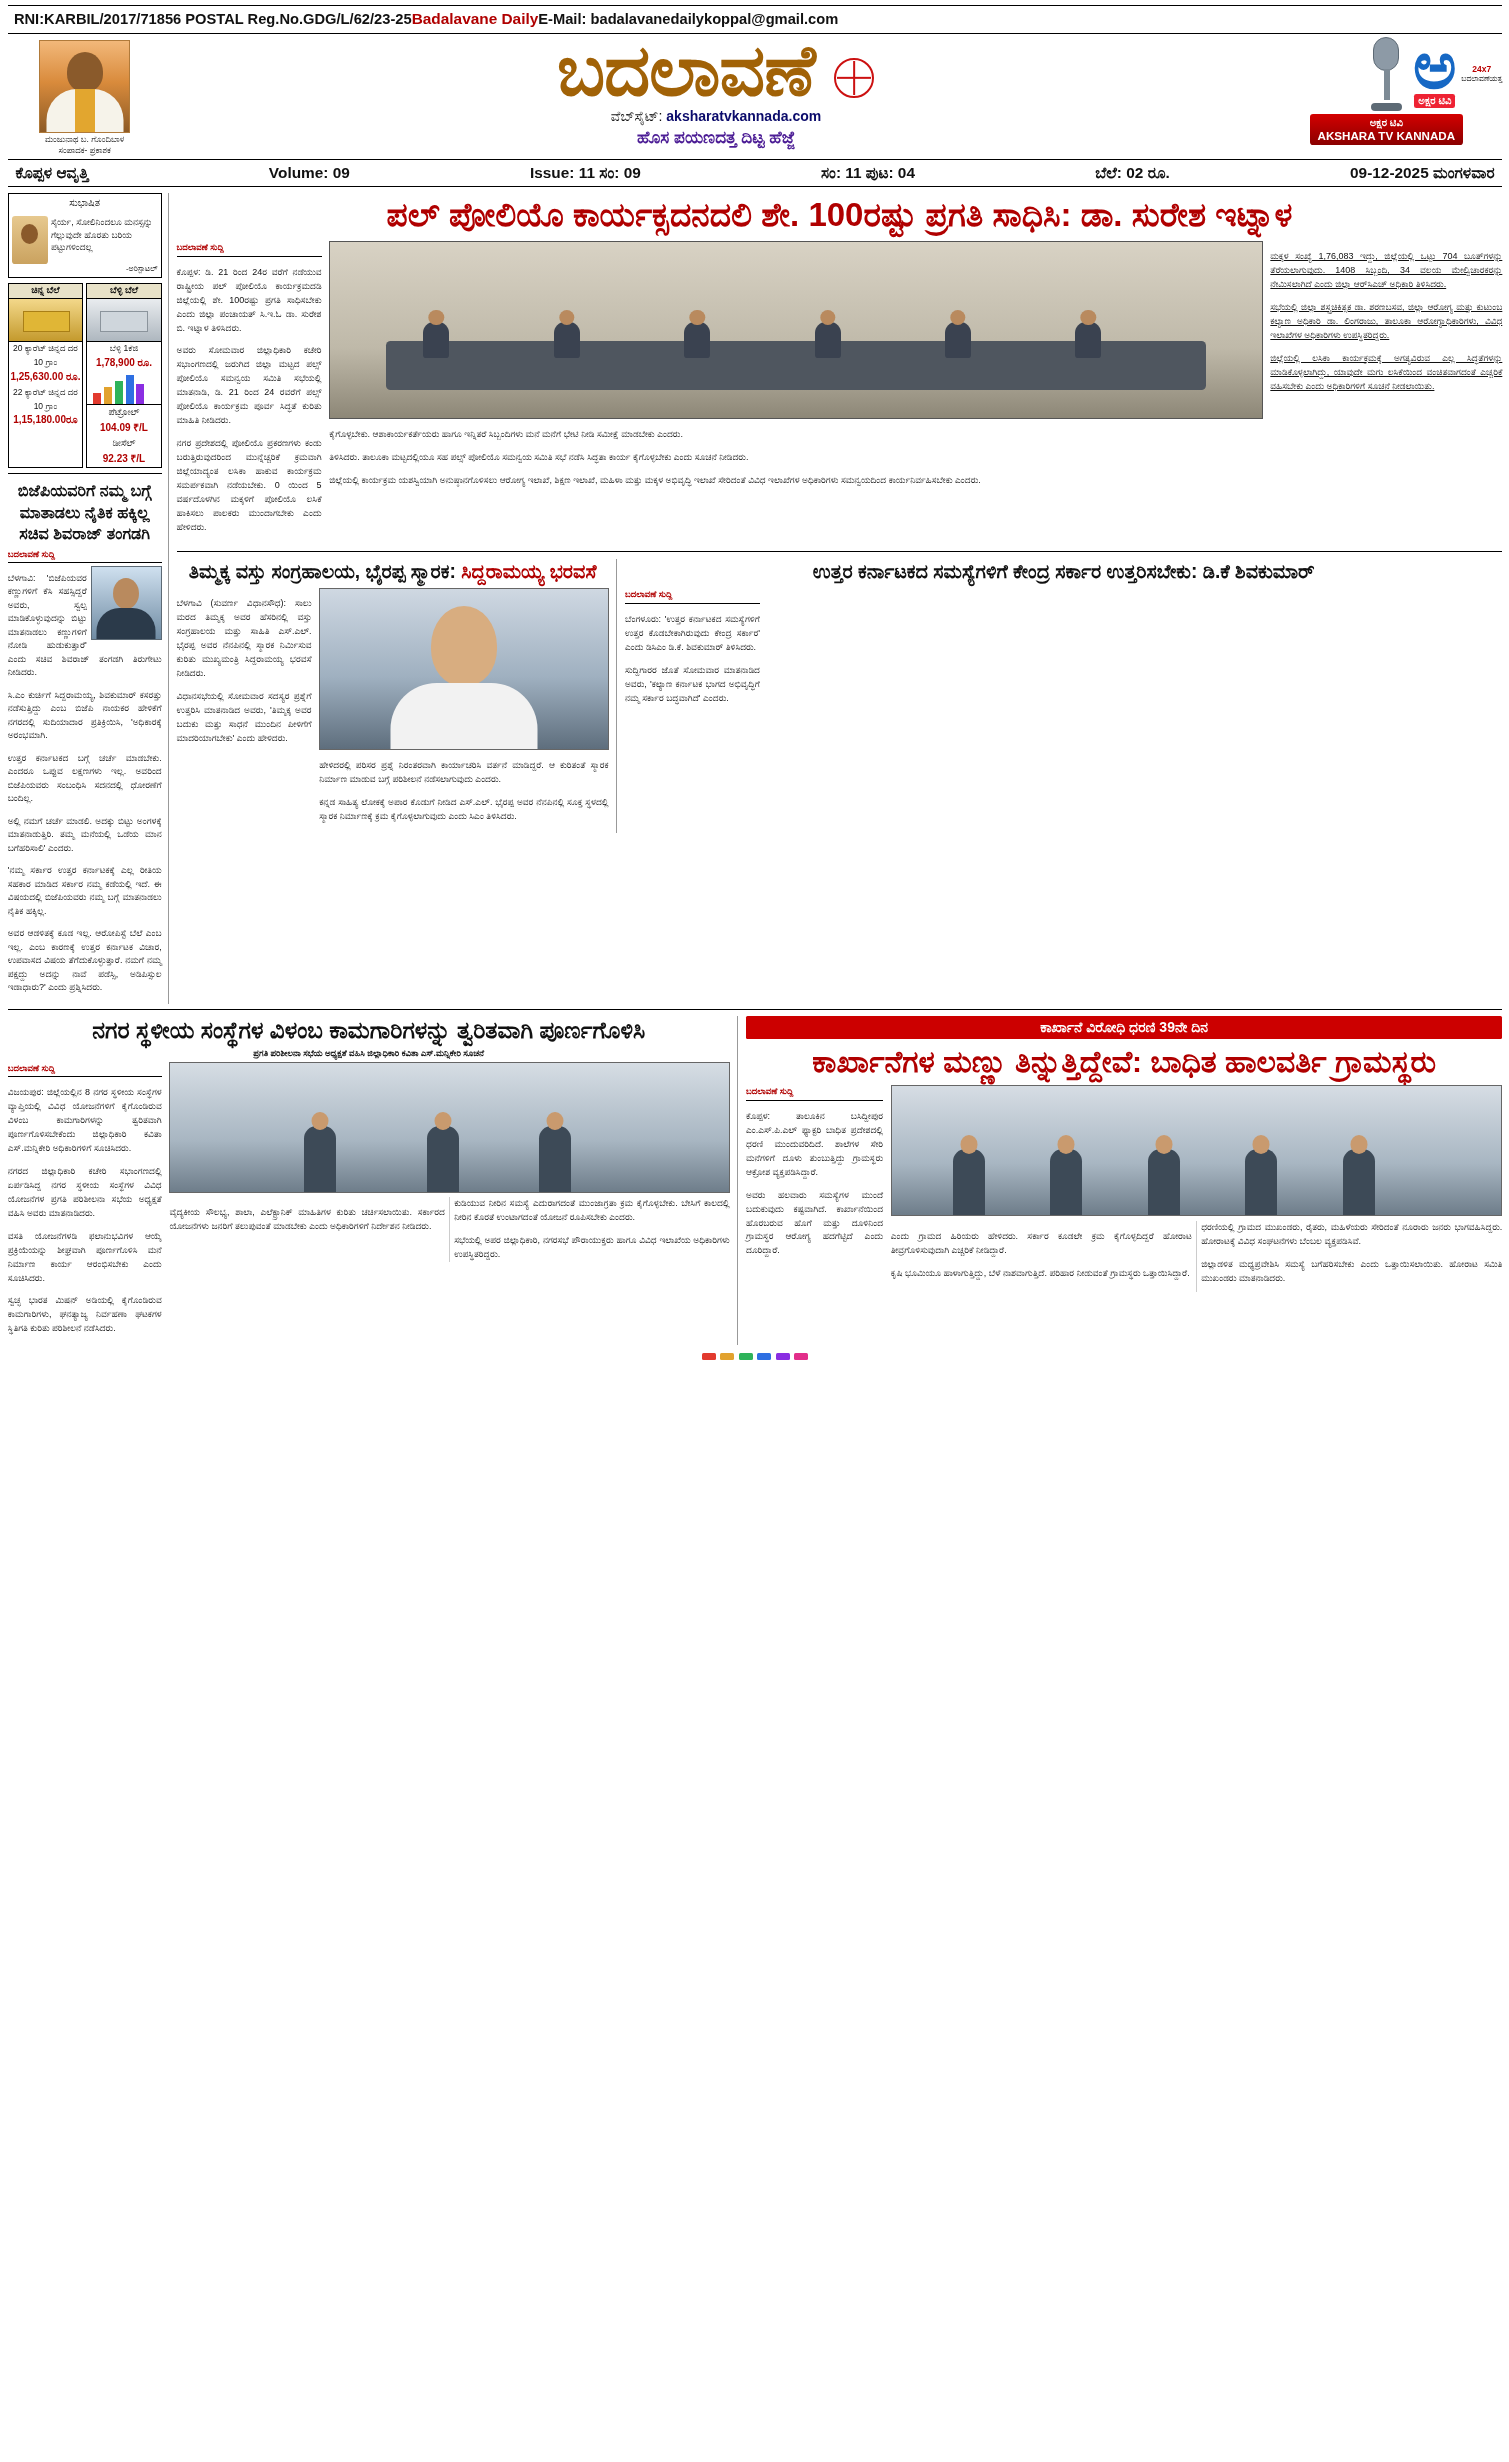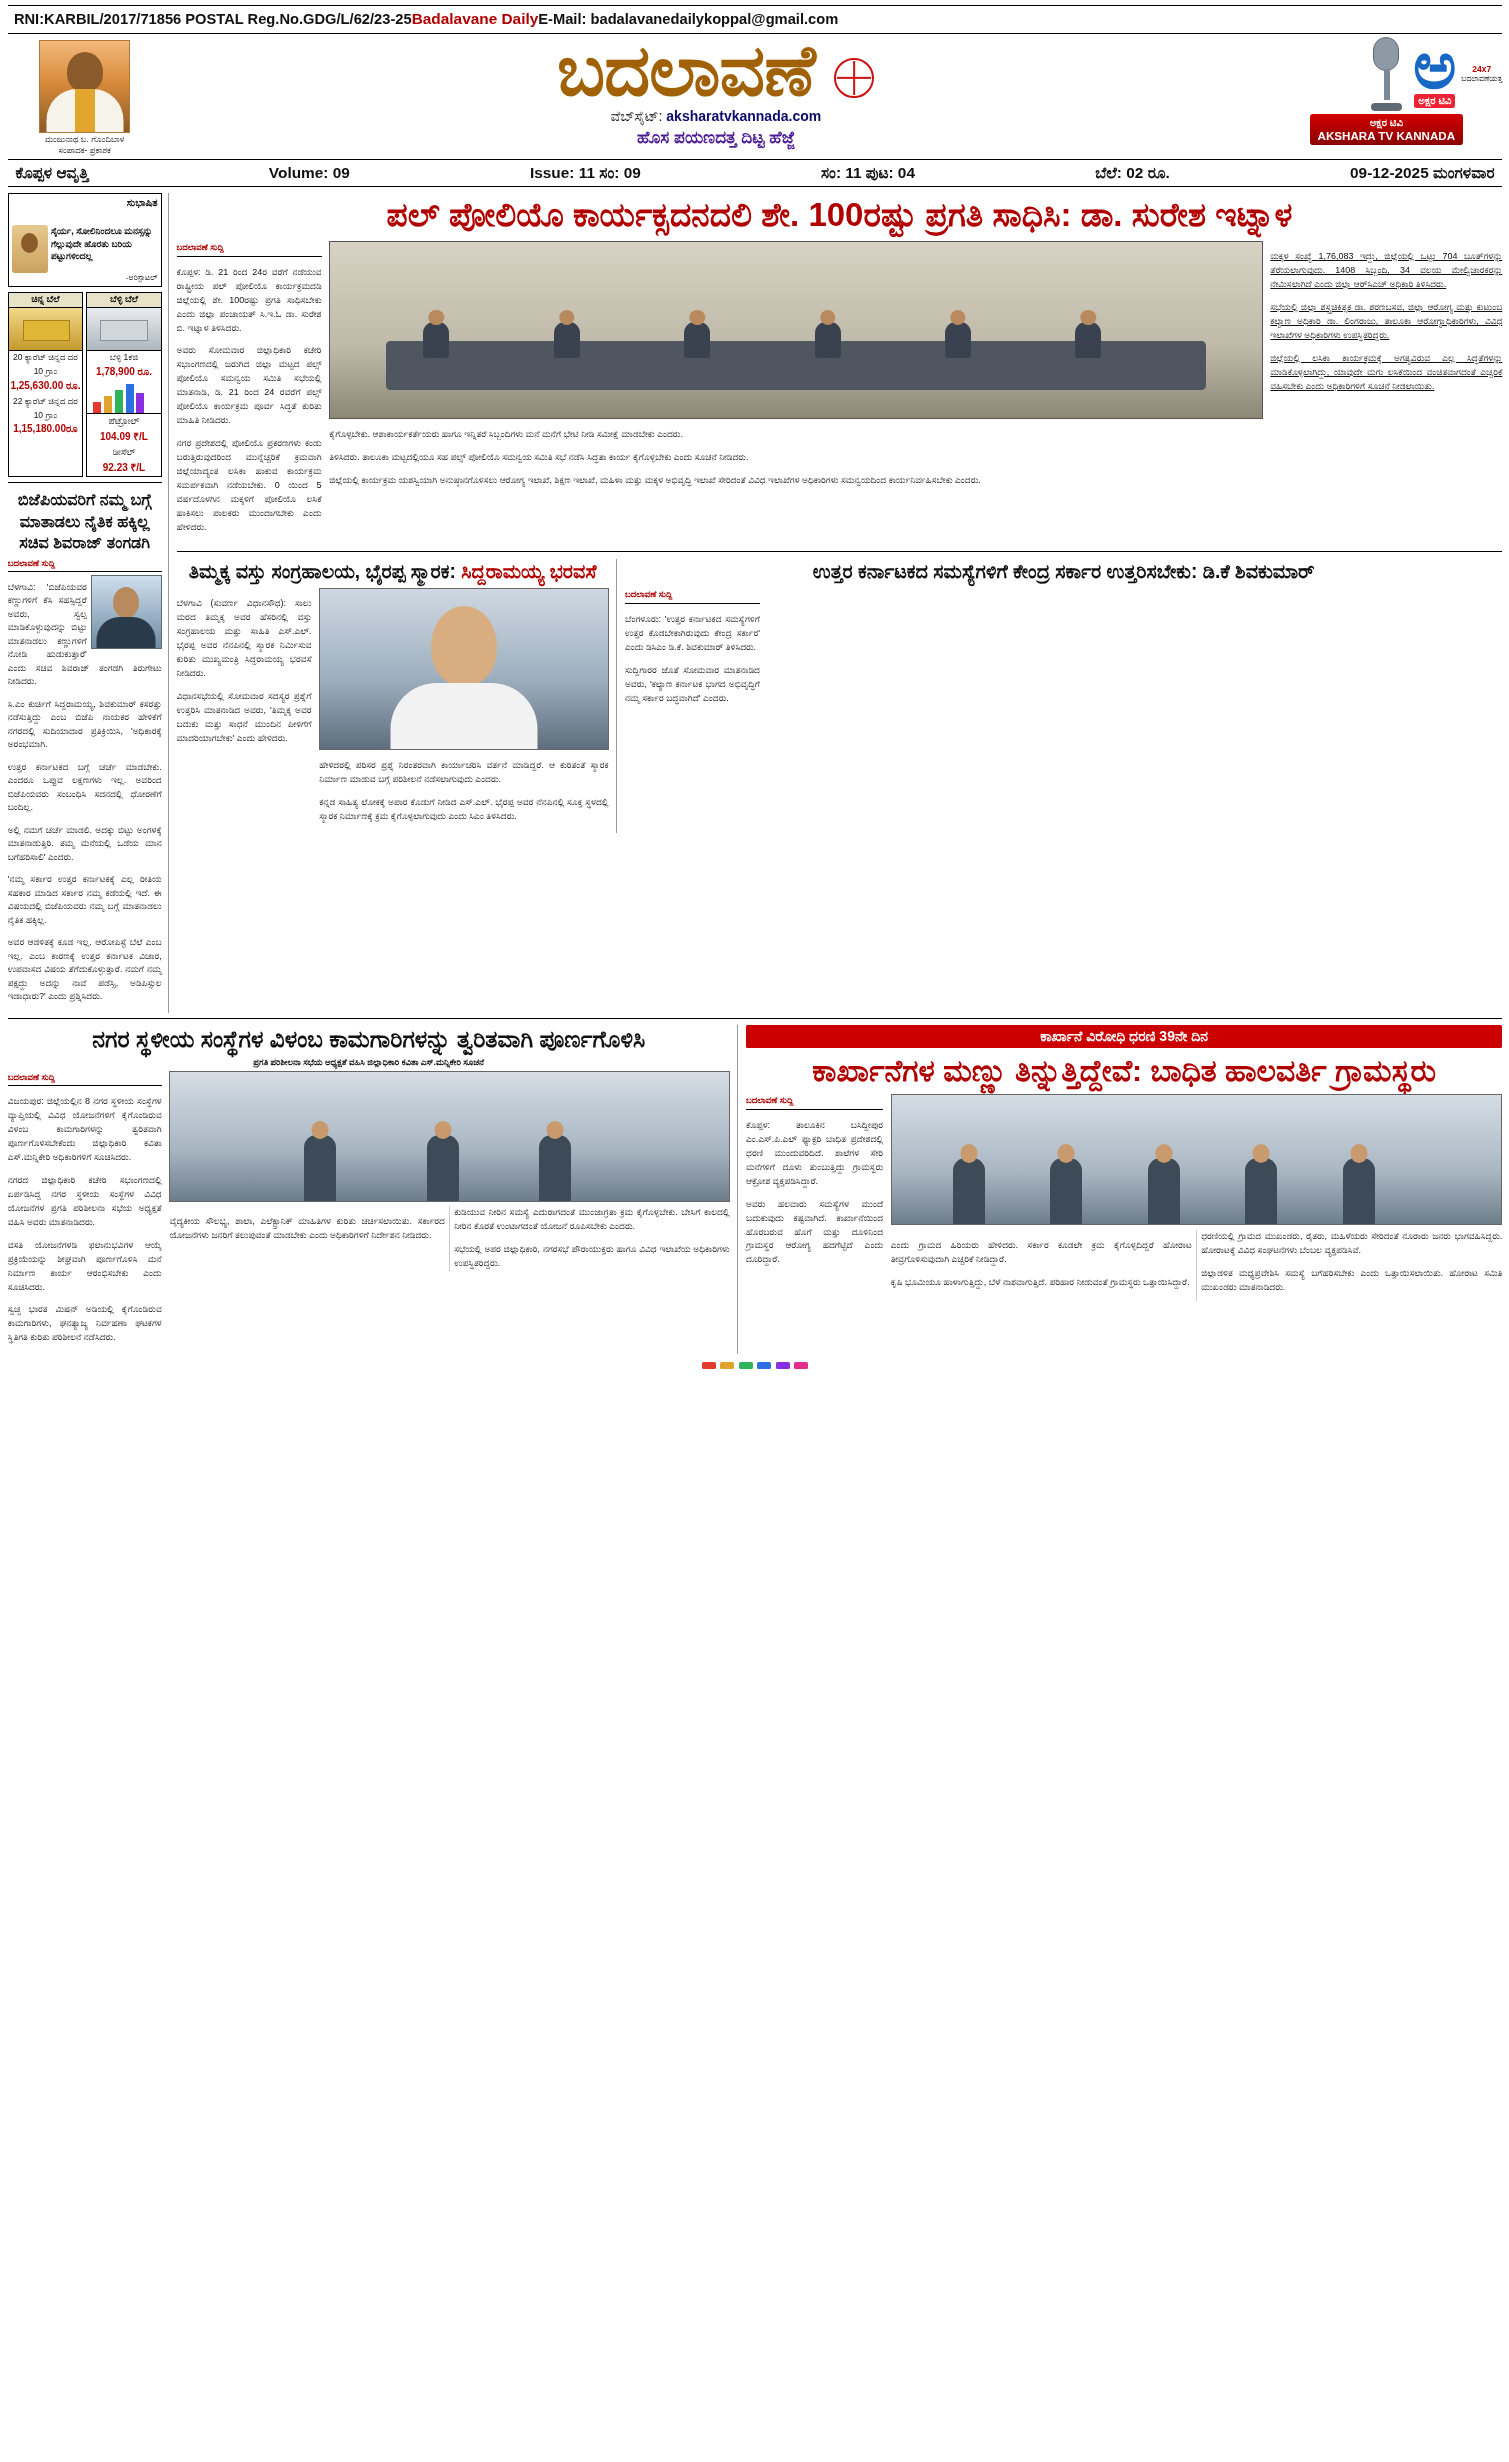--- a/index.html
+++ b/index.html
@@ -89,22 +89,22 @@
   
   .mainwrap { display:flex; gap:6.2px; margin-top:6.2px; }
   .col-left { width:154px; }
   .col-right { flex:1; }
 
   .hr-thin { border-top:0.8px solid #000; margin:4.6px 0; }
   .vline { border-left:0.8px solid #999; }
 
   
   .subhashita { border:0.8px solid #000; padding:3.1px; font-size:9.3px; }
-  .subhashita .hd { text-align:right; font-weight:bold; font-size:10px; margin-bottom:16px; }
-  .subhashita .row { display:flex; gap:3.1px;font-weight:bold; }
+  .subhashita .hd { text-align:center; font-weight:normal; font-size:10px; margin-bottom:7px; }
+  .subhashita .row { display:flex; gap:3.1px; }
   .monk {
     width:36px; height:48px; flex:0 0 36px;
     background:linear-gradient(180deg,#e7c98f,#caa25f); border-radius:3.1px; position:relative;
   }
   .monk:after {
     content:""; position:absolute; left:9.3px; top:7.7px; width:17px; height:20px; border-radius:50%; background:#8a5a2b;
   }
   .subhashita .txt { font-size:9px; line-height:1.4; }
   .subhashita .src { text-align:right; font-size:7.7px; }
 

